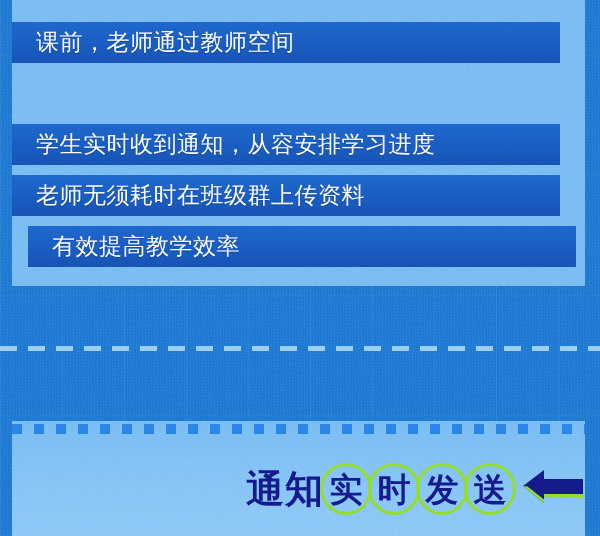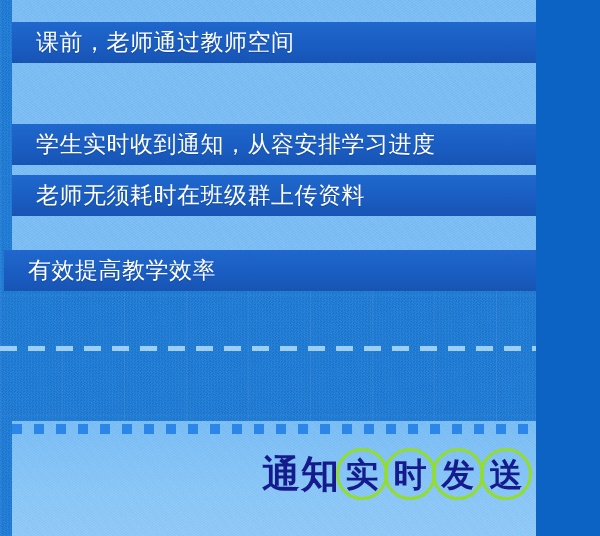--- a/index.html
+++ b/index.html
@@ -6,21 +6,21 @@
   html, body {
     margin: 0;
     padding: 0;
     background: #0d63c4;
   }
   body {
     font-family: "DejaVu Sans", "Liberation Sans", sans-serif;
   }
   #stage {
     position: relative;
-    width: 536px;
+    width: 600px;
     height: 536px;
     overflow: hidden;
     background: #c4b5fd;
     text-align: right;
   }
   
   #bg-texture {
     position: absolute;
     inset: 0;
     background-color: #1a7ad8;
@@ -126,27 +126,27 @@
     background-image: repeating-linear-gradient(90deg,
       #2a86e8 0px, #2a86e8 10px,
       rgba(0,0,0,0) 10px, rgba(0,0,0,0) 22px);
     z-index: 3;
   }
 
   
   #cta-row {
     position: absolute;
     left: 0;
-    top: 439px;
+    top: 454px;
     width: 600px;
     height: 70px;
     display: flex;
     align-items: center;
     justify-content: flex-end;
-    padding-right: 0;
+    padding-right: 16px;
     box-sizing: border-box;
     z-index: 4;
   }
   .cta-plain {
     color: #151a8c;
     font-size: 38px;
     font-weight: bold;
     line-height: 1;
     letter-spacing: 1px;
   }
@@ -188,21 +188,21 @@
 
   <div class="bar" style="top:22px;left:12px;width:548px;">
     <span class="bar-label">课前，老师通过教师空间</span>
   </div>
   <div class="bar" style="top:175px;left:12px;width:548px;">
     <span class="bar-label">老师无须耗时在班级群上传资料</span>
   </div>
   <div class="bar" style="top:124px;left:12px;width:548px;">
     <span class="bar-label">学生实时收到通知，从容安排学习进度</span>
   </div>
-  <div class="bar" style="top:226px;left:4px;width:548px;margin-top:24px;">
+  <div class="bar" style="top:226px;left:28px;width:548px;">
     <span class="bar-label">有效提高教学效率</span>
   </div>
 
   <div id="dashed-divider"></div>
 
   <div id="bottom-panel"></div>
   <div id="perforation"></div>
 
   <div id="cta-row">
     <span class="cta-plain">通知</span>

